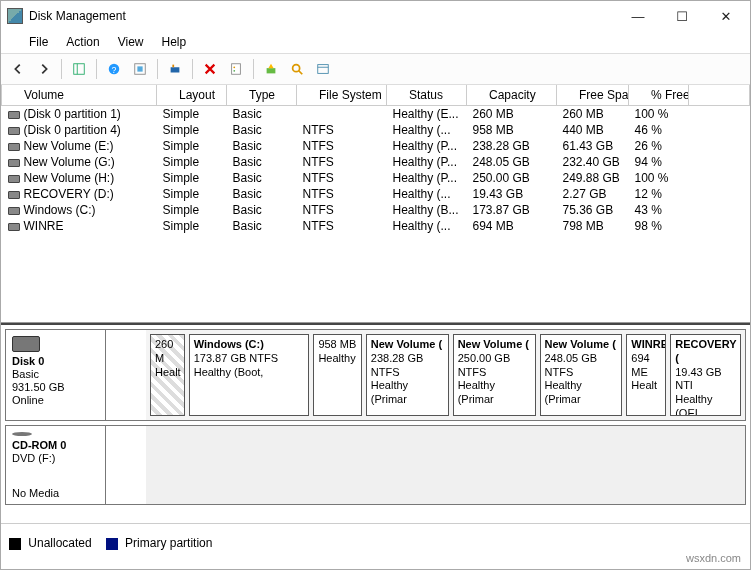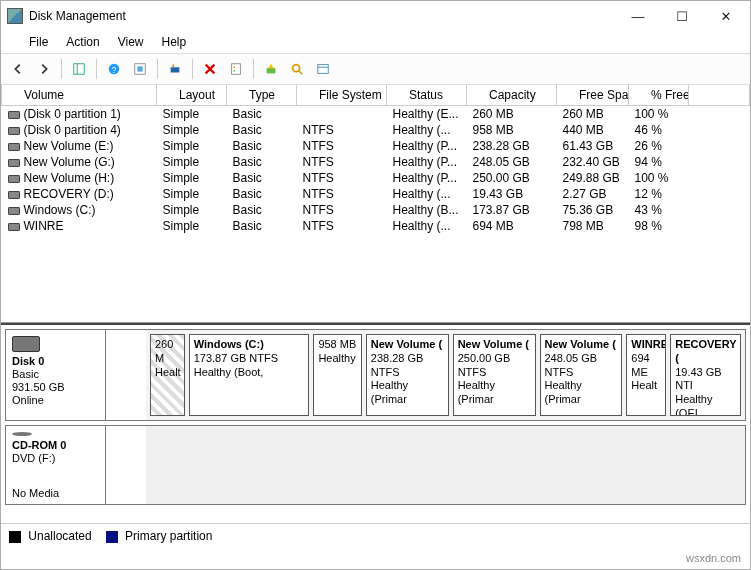--- a/index.html
+++ b/index.html
@@ -139,21 +139,21 @@
     flex:1;
   }
   .part .plabel b { font-weight:bold; }
 
   .empty-track {
     flex:1; background:#f0f0f0;
   }
 
   .legend {
     display:flex; align-items:flex-start; gap:14px;
-    padding:5px 8px;
+    padding:12px 8px;
     font-size:12px;
     border-top:1px solid #ccc;
     background:#fff;
   }
   .legend .swatch {
     display:inline-block; width:12px; height:12px; margin-right:4px;
     vertical-align:middle;
   }
   .watermark {
     position:absolute; right:10px; bottom:6px;

